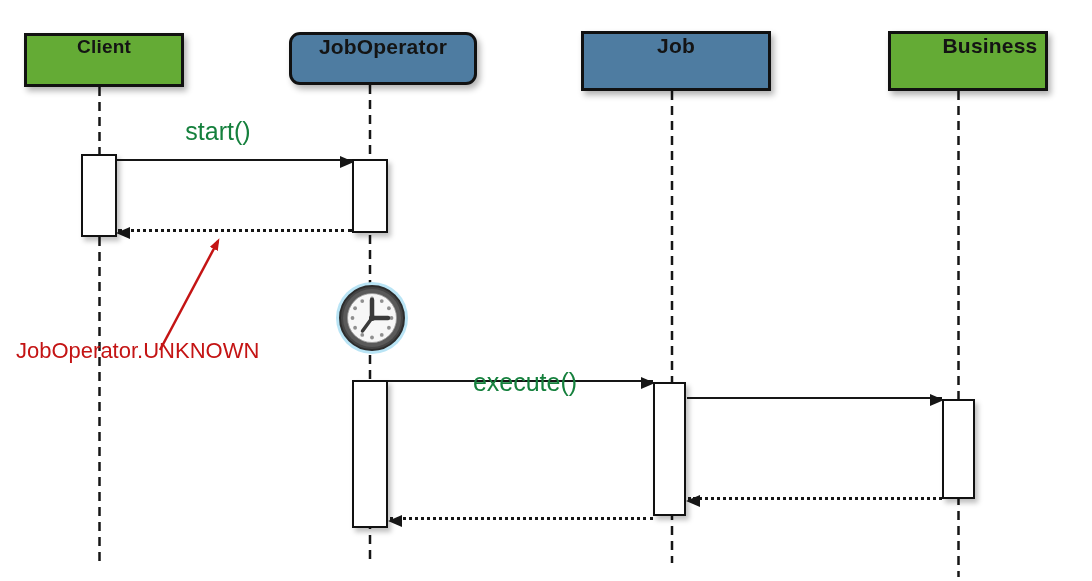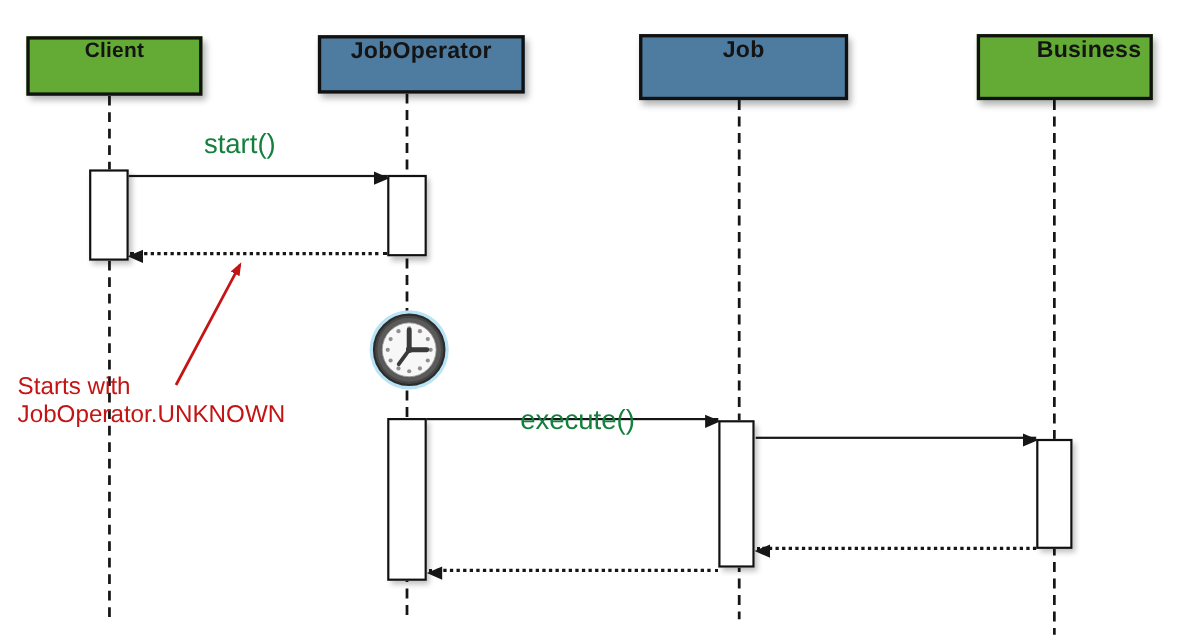--- a/index.html
+++ b/index.html
@@ -11,21 +11,21 @@
   svg.layer{z-index:1;}
 
   
   .actor{
     position:absolute;z-index:2;box-sizing:border-box;
     border:3px solid #111;display:flex;align-items:flex-start;justify-content:center;
     font-weight:bold;font-size:21px;letter-spacing:0.2px;
     box-shadow:3px 4px 6px rgba(0,0,0,0.30);
   }
   .actor-client{left:24px;top:33px;width:160px;height:54px;}
-  .actor-joboperator{left:289px;top:32px;width:188px;height:53px;}
+  .actor-joboperator{left:289px;top:32px;width:188px;height:53px;border-radius:11px;}
   .actor-job{left:581px;top:31px;width:190px;height:60px;}
   .actor-business{left:888px;top:31px;width:160px;height:60px;padding-left:44px;}
   .actor-client .lbl{font-size:19px;}
 
   
   .activation{
     position:absolute;z-index:3;box-sizing:border-box;background:#ffffff;
     border:2.5px solid #111;box-shadow:3px 4px 5px rgba(0,0,0,0.25);
   }
   .act-client{left:81px;top:154px;width:36px;height:83px;}
@@ -141,17 +141,16 @@
   <div class="msg-arrow dotted head-left arrow-jobexecution"></div>
   <div class="msg-arrow head-right arrow-execute"></div>
   <div class="msg-arrow head-right arrow-job-business"></div>
   <div class="msg-arrow dotted head-left arrow-business-job"></div>
   <div class="msg-arrow dotted head-left arrow-exitstatus"></div>
 
   <div class="msg-label lbl-start">start()</div>
   <div class="msg-label lbl-execute">execute()</div>
 
   <div class="annotation" style="color: rgb(196, 20, 20);">
-    <div>Starts with</div>
     <div>JobOperator.UNKNOWN</div>
   </div>
 
 </div>
 
 </body></html>

